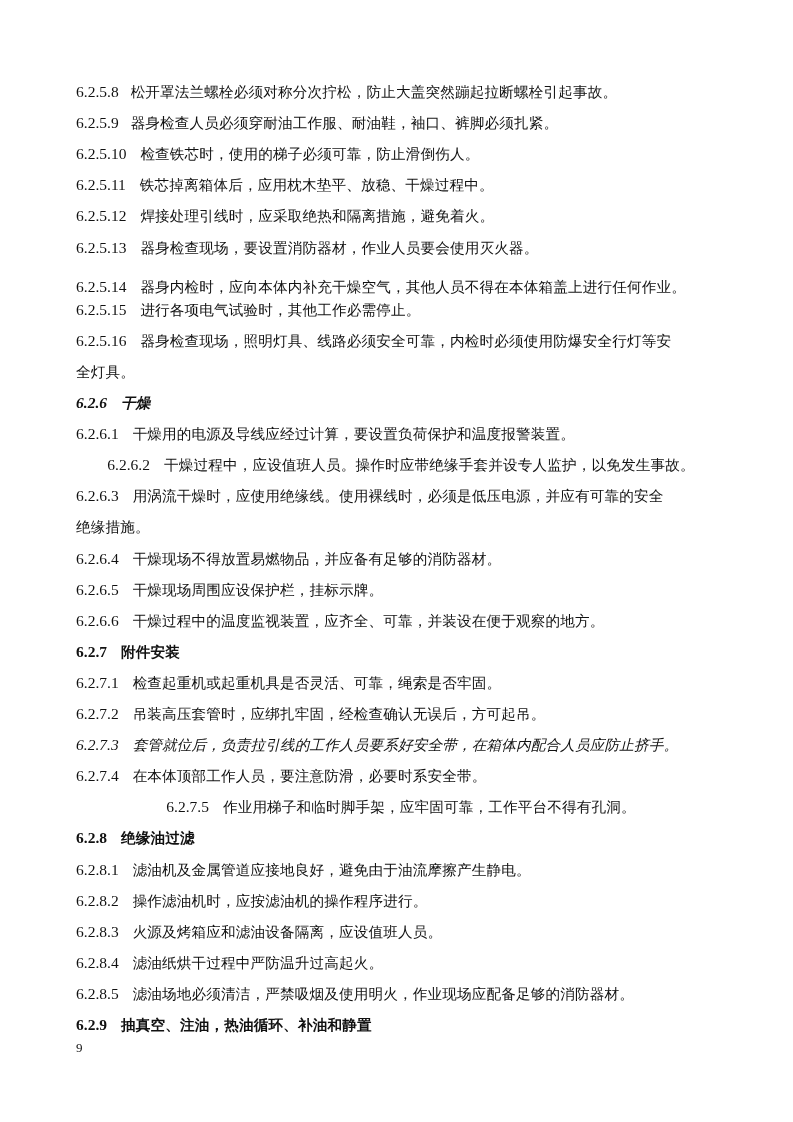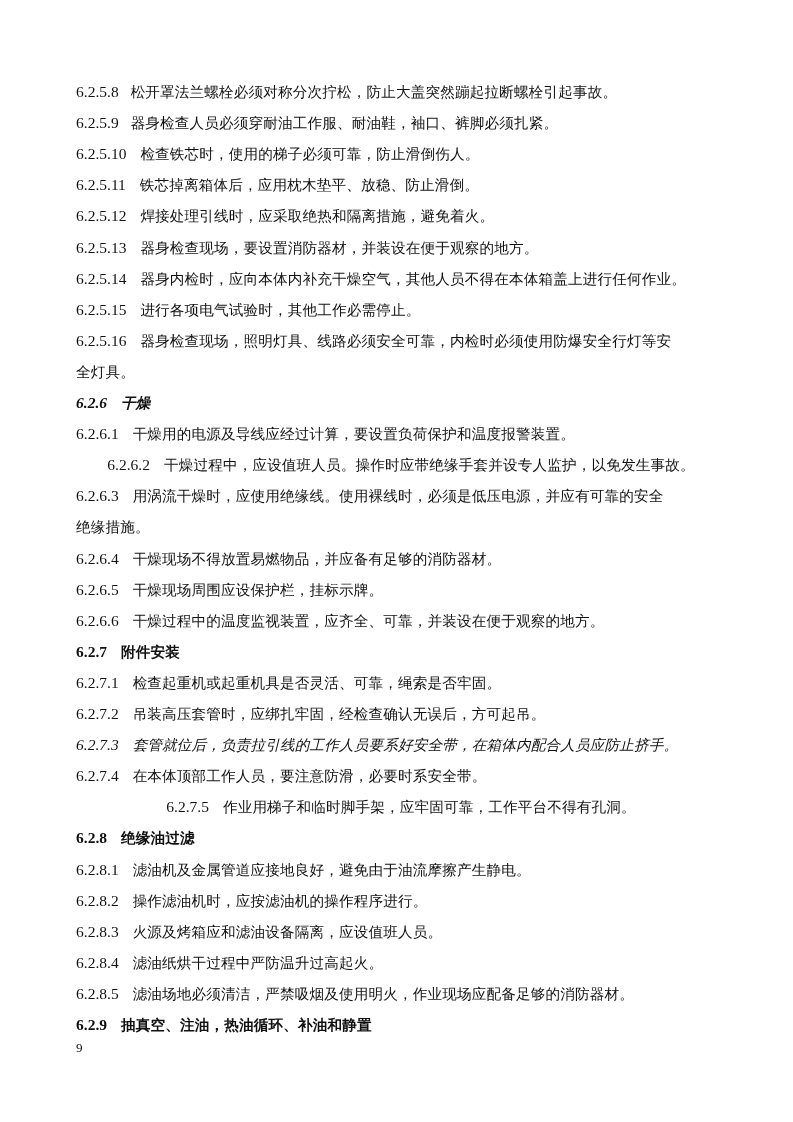--- a/index.html
+++ b/index.html
@@ -14,24 +14,24 @@
     .cont { left: 76px; }
     .pageno { position: absolute; left: 76px; top: 1040px; font-family: "Liberation Serif", serif; font-size: 13px; }
   </style>
 </head>
 <body>
 
 <div class="page" id="page">
     <div class="line" style="top: 82px;"><span class="num" style="margin-right: 12px;">6.2.5.8</span><span class="txt">松开罩法兰螺栓必须对称分次拧松，防止大盖突然蹦起拉断螺栓引起事故。</span></div>
     <div class="line" style="top: 113.1px;"><span class="num" style="margin-right: 12px;">6.2.5.9</span><span class="txt">器身检查人员必须穿耐油工作服、耐油鞋，袖口、裤脚必须扎紧。</span></div>
     <div class="line" style="top: 144.2px;"><span class="num" style="margin-right: 14px;">6.2.5.10</span><span class="txt">检查铁芯时，使用的梯子必须可靠，防止滑倒伤人。</span></div>
-    <div class="line" style="top: 175.3px;"><span class="num" style="margin-right: 14px;">6.2.5.11</span><span class="txt">铁芯掉离箱体后，应用枕木垫平、放稳、防止滑倒。</span></div>
+    <div class="line" style="top: 175.3px;"><span class="num" style="margin-right: 14px;">6.2.5.11</span><span class="txt">铁芯掉离箱体后，应用枕木垫平、放稳、干燥过程中。</span></div>
     <div class="line" style="top: 206.4px;"><span class="num" style="margin-right: 14px;">6.2.5.12</span><span class="txt">焊接处理引线时，应采取绝热和隔离措施，避免着火。</span></div>
-    <div class="line" style="top: 237.5px;"><span class="num" style="margin-right: 14px;">6.2.5.13</span><span class="txt">器身检查现场，要设置消防器材，并装设在便于观察的地方。</span></div>
-    <div class="line" style="top: 268.6px;"><span class="num" style="margin-right: 14px;">6.2.5.14</span><span class="txt">器身内检时，应向本体内补充干燥空气，其他人员不得在本体箱盖上进行任何作业。</span></div>
+    <div class="line" style="top: 237.5px;"><span class="num" style="margin-right: 14px;">6.2.5.13</span><span class="txt">器身检查现场，要设置消防器材，作业人员要会使用灭火器。</span></div>
+    <div class="line" style="top: 268.6px;"><span class="num" style="margin-right: 14px; margin-top: 8px;">6.2.5.14</span><span class="txt">器身内检时，应向本体内补充干燥空气，其他人员不得在本体箱盖上进行任何作业。</span></div>
     <div class="line" style="top: 299.7px;"><span class="num" style="margin-right: 14px;">6.2.5.15</span><span class="txt">进行各项电气试验时，其他工作必需停止。</span></div>
     <div class="line" style="top: 330.8px;"><span class="num" style="margin-right: 14px;">6.2.5.16</span><span class="txt">器身检查现场，照明灯具、线路必须安全可靠，内检时必须使用防爆安全行灯等安</span></div>
     <div class="line cont" style="top: 361.9px;"><span class="txt">全灯具。</span></div>
     <div class="line head" style="top: 393px; font-style: italic;"><span class="num" style="margin-right: 14px;">6.2.6</span><span class="txt">干燥</span></div>
     <div class="line" style="top: 424.1px;"><span class="num" style="margin-right: 14px;">6.2.6.1</span><span class="txt">干燥用的电源及导线应经过计算，要设置负荷保护和温度报警装置。</span></div>
     <div class="line" style="top: 455.2px; text-align: center;"><span class="num" style="margin-right: 14px;">6.2.6.2</span><span class="txt">干燥过程中，应设值班人员。操作时应带绝缘手套并设专人监护，以免发生事故。</span></div>
     <div class="line" style="top: 486.3px;"><span class="num" style="margin-right: 14px;">6.2.6.3</span><span class="txt">用涡流干燥时，应使用绝缘线。使用裸线时，必须是低压电源，并应有可靠的安全</span></div>
     <div class="line cont" style="top: 517.4px;"><span class="txt">绝缘措施。</span></div>
     <div class="line" style="top: 548.5px;"><span class="num" style="margin-right: 14px;">6.2.6.4</span><span class="txt">干燥现场不得放置易燃物品，并应备有足够的消防器材。</span></div>
     <div class="line" style="top: 579.6px;"><span class="num" style="margin-right: 14px;">6.2.6.5</span><span class="txt">干燥现场周围应设保护栏，挂标示牌。</span></div>

